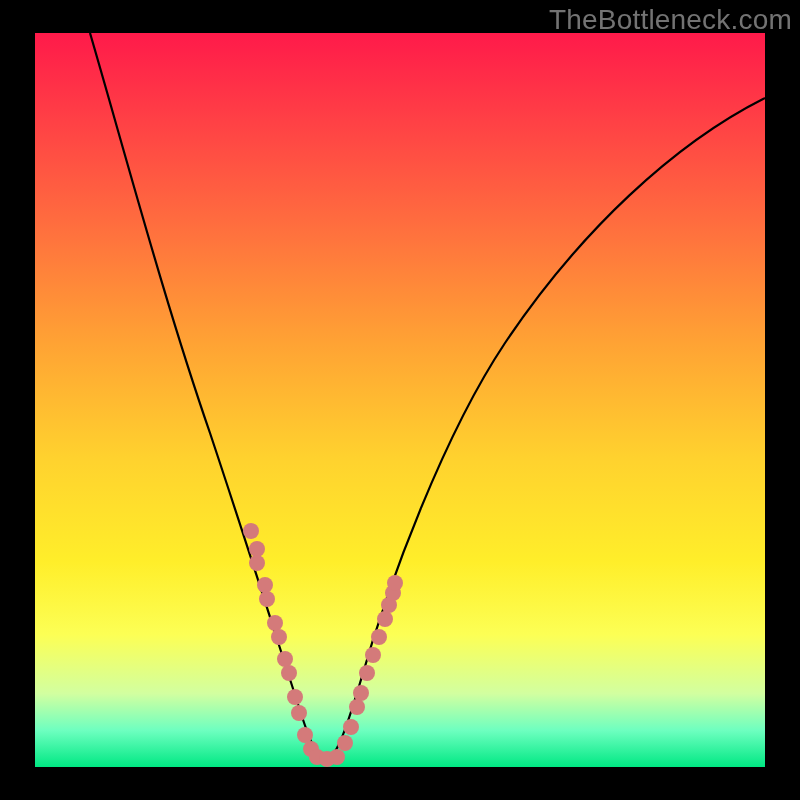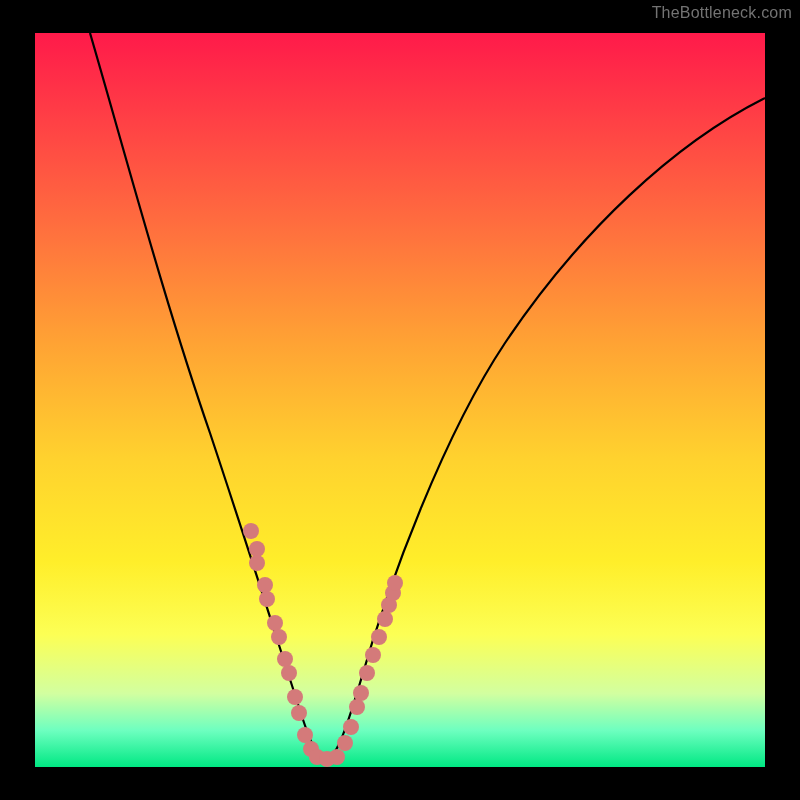--- a/index.html
+++ b/index.html
@@ -35,21 +35,21 @@
       #fcff55 82%,
       #d2ffa0 90%,
       #6effc0 95%,
       #00e883 100%);
   }
   .watermark {
     position: absolute;
     top: 4px;
     right: 8px;
     color: #737373;
-    font-size: 16px;
+    font-size: 28px;
     font-weight: 500;
     letter-spacing: 0.2px;
     user-select: none;
   }
   svg.curves {
     position: absolute;
     left: 0;
     top: 0;
   }
 </style>

